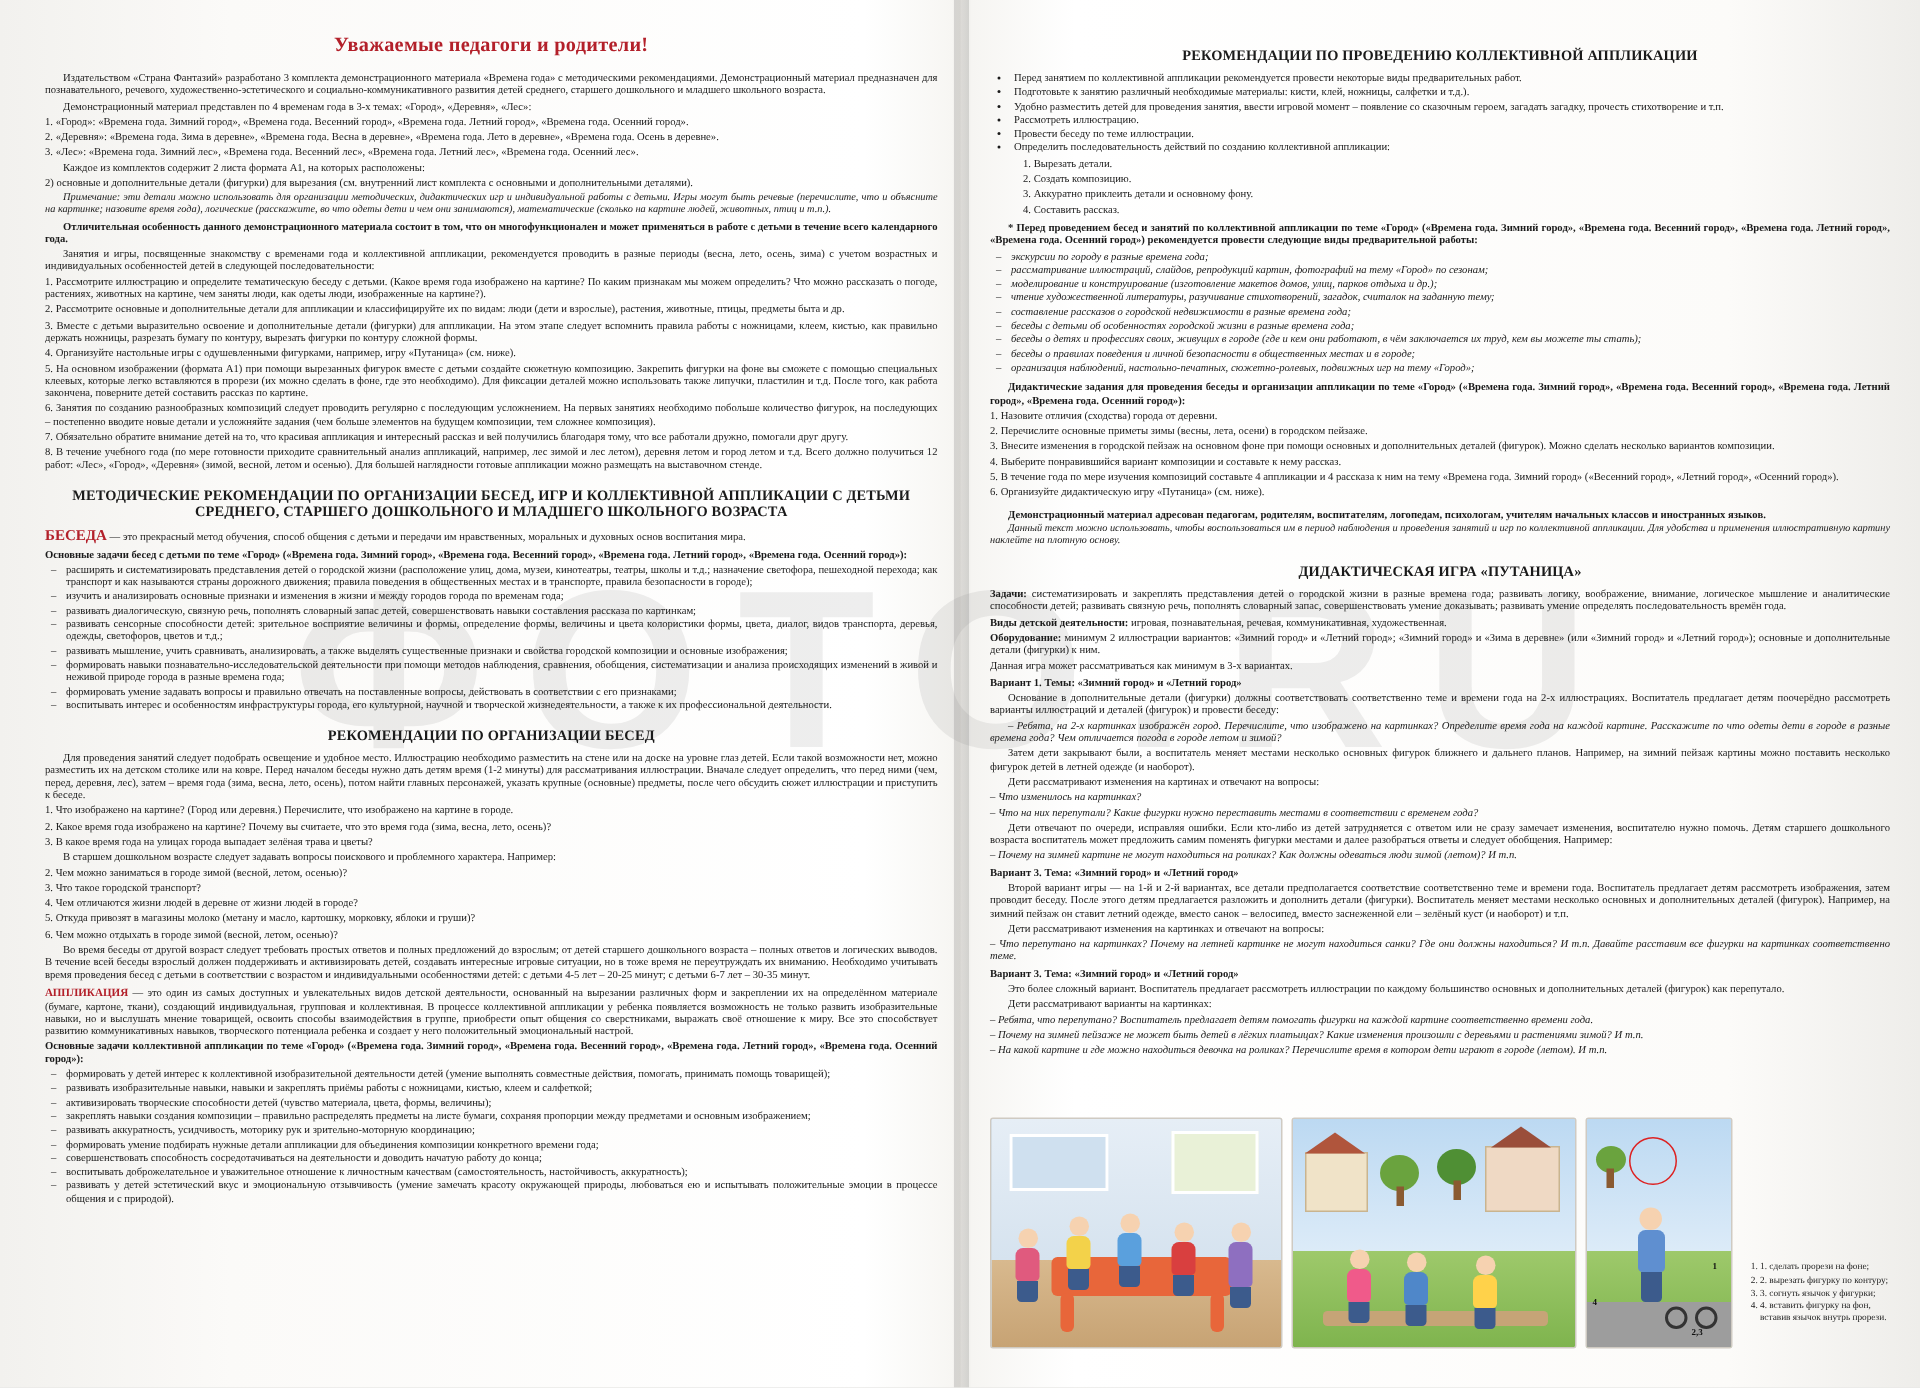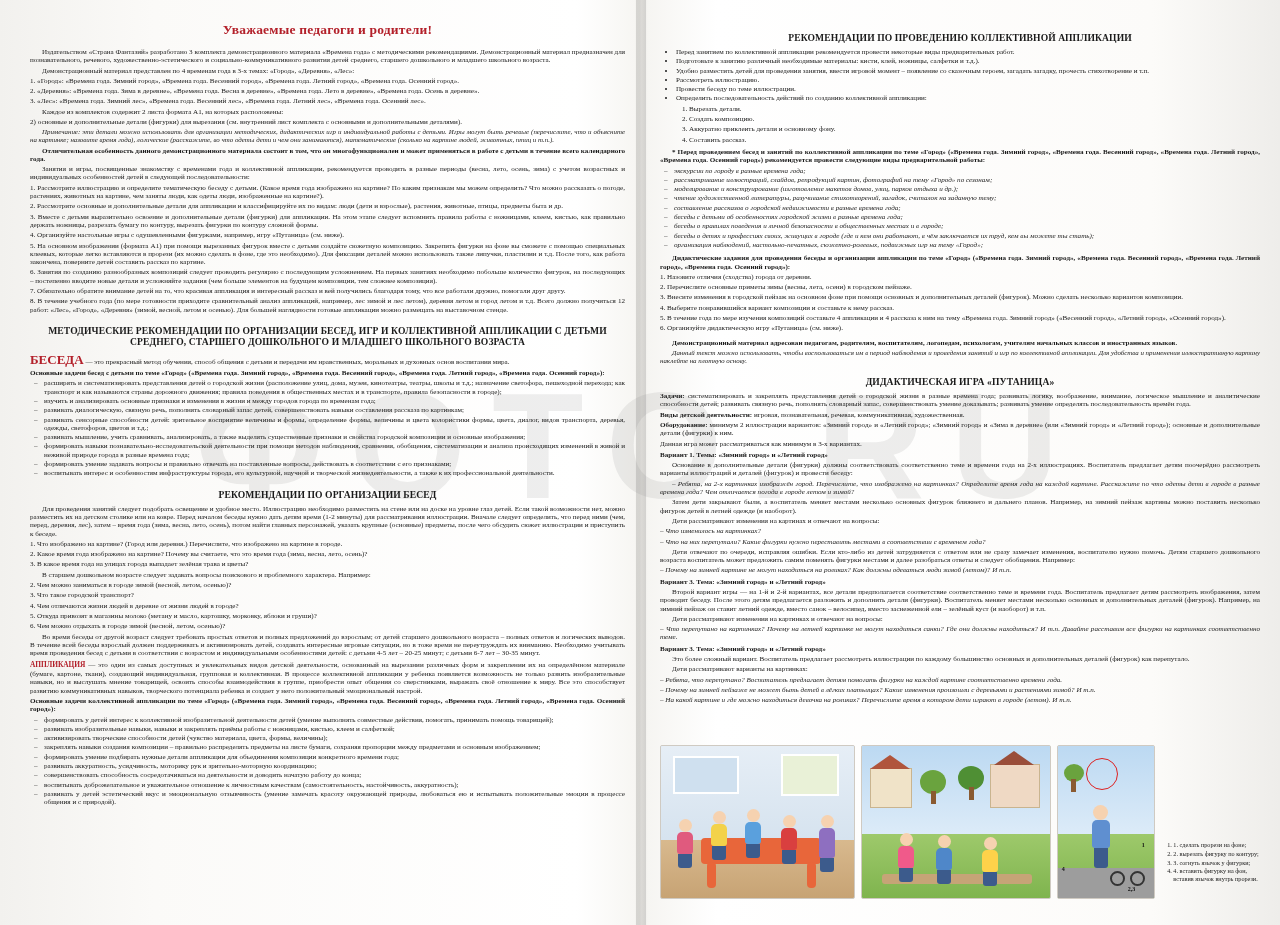--- a/index.html
+++ b/index.html
@@ -118,21 +118,21 @@
     <p class="noind">2. Рассмотрите основные и дополнительные детали для аппликации и классифицируйте их по видам: люди (дети и взрослые), растения, животные, птицы, предметы быта и др.</p>
     <p class="noind">3. Вместе с детьми выразительно освоение и дополнительные детали (фигурки) для аппликации. На этом этапе следует вспомнить правила работы с ножницами, клеем, кистью, как правильно держать ножницы, разрезать бумагу по контуру, вырезать фигурки по контуру сложной формы.</p>
     <p class="noind">4. Организуйте настольные игры с одушевленными фигурками, например, игру «Путаница» (см. ниже).</p>
     <p class="noind">5. На основном изображении (формата А1) при помощи вырезанных фигурок вместе с детьми создайте сюжетную композицию. Закрепить фигурки на фоне вы сможете с помощью специальных клеевых, которые легко вставляются в прорези (их можно сделать в фоне, где это необходимо). Для фиксации деталей можно использовать также липучки, пластилин и т.д. После того, как работа закончена, поверните детей составить рассказ по картине.</p>
     <p class="noind">6. Занятия по созданию разнообразных композиций следует проводить регулярно с последующим усложнением. На первых занятиях необходимо побольше количество фигурок, на последующих – постепенно вводите новые детали и усложняйте задания (чем больше элементов на будущем композиции, тем сложнее композиция).</p>
     <p class="noind">7. Обязательно обратите внимание детей на то, что красивая аппликация и интересный рассказ и вей получились благодаря тому, что все работали дружно, помогали друг другу.</p>
     <p class="noind">8. В течение учебного года (по мере готовности приходите сравнительный анализ аппликаций, например, лес зимой и лес летом), деревня летом и город летом и т.д. Всего должно получиться 12 работ: «Лес», «Город», «Деревня» (зимой, весной, летом и осенью). Для большей наглядности готовые аппликации можно размещать на выставочном стенде.</p>
 
     <h2 class="sect">МЕТОДИЧЕСКИЕ РЕКОМЕНДАЦИИ ПО ОРГАНИЗАЦИИ БЕСЕД, ИГР И КОЛЛЕКТИВНОЙ АППЛИКАЦИИ С ДЕТЬМИ СРЕДНЕГО, СТАРШЕГО ДОШКОЛЬНОГО И МЛАДШЕГО ШКОЛЬНОГО ВОЗРАСТА</h2>
 
-    <p class="noind"><span class="b red" style="font-size:13px;">БЕСЕДА</span><span> — это прекрасный метод обучения, способ общения с детьми и передачи им нравственных, моральных и духовных основ воспитания мира.</span></p>
+    <p class="noind"><span class="b red" style="font-size:10px;">БЕСЕДА</span><span> — это прекрасный метод обучения, способ общения с детьми и передачи им нравственных, моральных и духовных основ воспитания мира.</span></p>
 
     <p class="noind b">Основные задачи бесед с детьми по теме «Город» («Времена года. Зимний город», «Времена года. Весенний город», «Времена года. Летний город», «Времена года. Осенний город»):</p>
     <ul class="dash">
       <li>расширять и систематизировать представления детей о городской жизни (расположение улиц, дома, музеи, кинотеатры, театры, школы и т.д.; назначение светофора, пешеходной перехода; как транспорт и как называются страны дорожного движения; правила поведения в общественных местах и в транспорте, правила безопасности в городе);</li>
       <li>изучить и анализировать основные признаки и изменения в жизни и между городов города по временам года;</li>
       <li>развивать диалогическую, связную речь, пополнять словарный запас детей, совершенствовать навыки составления рассказа по картинкам;</li>
       <li>развивать сенсорные способности детей: зрительное восприятие величины и формы, определение формы, величины и цвета колористики формы, цвета, диалог, видов транспорта, деревья, одежды, светофоров, цветов и т.д.;</li>
       <li>развивать мышление, учить сравнивать, анализировать, а также выделять существенные признаки и свойства городской композиции и основные изображения;</li>
       <li>формировать навыки познавательно-исследовательской деятельности при помощи методов наблюдения, сравнения, обобщения, систематизации и анализа происходящих изменений в живой и неживой природе города в разные времена года;</li>
       <li>формировать умение задавать вопросы и правильно отвечать на поставленные вопросы, действовать в соответствии с его признаками;</li>
@@ -153,22 +153,22 @@
     <p>Во время беседы от другой возраст следует требовать простых ответов и полных предложений до взрослым; от детей старшего дошкольного возраста – полных ответов и логических выводов. В течение всей беседы взрослый должен поддерживать и активизировать детей, создавать интересные игровые ситуации, но в тоже время не переутруждать их вниманию. Необходимо учитывать время проведения бесед с детьми в соответствии с возрастом и индивидуальными особенностями детей: с детьми 4-5 лет – 20-25 минут; с детьми 6-7 лет – 30-35 минут.</p>
 
     <p class="noind" style="margin-top:4px;"><span class="b red" style="font-size:7.4px;">АППЛИКАЦИЯ</span><span> — это один из самых доступных и увлекательных видов детской деятельности, основанный на вырезании различных форм и закреплении их на определённом материале (бумаге, картоне, ткани), создающий индивидуальная, групповая и коллективная. В процессе коллективной аппликации у ребенка появляется возможность не только развить изобразительные навыки, но и выслушать мнение товарищей, освоить способы взаимодействия в группе, приобрести опыт общения со сверстниками, выражать своё отношение к миру. Все это способствует развитию коммуникативных навыков, творческого потенциала ребенка и создает у него положительный эмоциональный настрой.</span></p>
 
     <p class="noind b">Основные задачи коллективной аппликации по теме «Город» («Времена года. Зимний город», «Времена года. Весенний город», «Времена года. Летний город», «Времена года. Осенний город»):</p>
     <ul class="dash">
       <li>формировать у детей интерес к коллективной изобразительной деятельности детей (умение выполнять совместные действия, помогать, принимать помощь товарищей);</li>
       <li>развивать изобразительные навыки, навыки и закреплять приёмы работы с ножницами, кистью, клеем и салфеткой;</li>
       <li>активизировать творческие способности детей (чувство материала, цвета, формы, величины);</li>
       <li>закреплять навыки создания композиции – правильно распределять предметы на листе бумаги, сохраняя пропорции между предметами и основным изображением;</li>
+      <li>развивать аккуратность, усидчивость, моторику рук и зрительно-моторную координацию;</li>
       <li>формировать умение подбирать нужные детали аппликации для объединения композиции конкретного времени года;</li>
-      <li>развивать аккуратность, усидчивость, моторику рук и зрительно-моторную координацию;</li>
       <li>совершенствовать способность сосредотачиваться на деятельности и доводить начатую работу до конца;</li>
       <li>воспитывать доброжелательное и уважительное отношение к личностным качествам (самостоятельность, настойчивость, аккуратность);</li>
       <li>развивать у детей эстетический вкус и эмоциональную отзывчивость (умение замечать красоту окружающей природы, любоваться ею и испытывать положительные эмоции в процессе общения и с природой).</li>
     </ul>
   </div>
 
   <div class="col right">
     <h2 class="sect" style="margin-top:0;">РЕКОМЕНДАЦИИ ПО ПРОВЕДЕНИЮ КОЛЛЕКТИВНОЙ АППЛИКАЦИИ</h2>
 
     <ul style="list-style:disc;padding-left:16px;">
@@ -185,22 +185,22 @@
     <p class="noind" style="padding-left:22px;">4. Составить рассказ.</p>
 
     <p class="b" style="margin-top:4px;">* Перед проведением бесед и занятий по коллективной аппликации по теме «Город» («Времена года. Зимний город», «Времена года. Весенний город», «Времена года. Летний город», «Времена года. Осенний город») рекомендуется провести следующие виды предварительной работы:</p>
     <ul class="dash i">
       <li>экскурсии по городу в разные времена года;</li>
       <li>рассматривание иллюстраций, слайдов, репродукций картин, фотографий на тему «Город» по сезонам;</li>
       <li>моделирование и конструирование (изготовление макетов домов, улиц, парков отдыха и др.);</li>
       <li>чтение художественной литературы, разучивание стихотворений, загадок, считалок на заданную тему;</li>
       <li>составление рассказов о городской недвижимости в разные времена года;</li>
       <li>беседы с детьми об особенностях городской жизни в разные времена года;</li>
+      <li>беседы о детях и профессиях своих, живущих в городе (где и кем они работают, в чём заключается их труд, кем вы можете ты стать);</li>
       <li>беседы о правилах поведения и личной безопасности в общественных местах и в городе;</li>
-      <li>беседы о детях и профессиях своих, живущих в городе (где и кем они работают, в чём заключается их труд, кем вы можете ты стать);</li>
       <li>организация наблюдений, настольно-печатных, сюжетно-ролевых, подвижных игр на тему «Город»;</li>
     </ul>
 
     <p class="b" style="margin-top:5px;">Дидактические задания для проведения беседы и организации аппликации по теме «Город» («Времена года. Зимний город», «Времена года. Весенний город», «Времена года. Летний город», «Времена года. Осенний город»):</p>
     <p class="noind">1. Назовите отличия (сходства) города от деревни.</p>
     <p class="noind">2. Перечислите основные приметы зимы (весны, лета, осени) в городском пейзаже.</p>
     <p class="noind">3. Внесите изменения в городской пейзаж на основном фоне при помощи основных и дополнительных деталей (фигурок). Можно сделать несколько вариантов композиции.</p>
     <p class="noind">4. Выберите понравившийся вариант композиции и составьте к нему рассказ.</p>
     <p class="noind">5. В течение года по мере изучения композиций составьте 4 аппликации и 4 рассказа к ним на тему «Времена года. Зимний город» («Весенний город», «Летний город», «Осенний город»).</p>
     <p class="noind">6. Организуйте дидактическую игру «Путаница» (см. ниже).</p>

